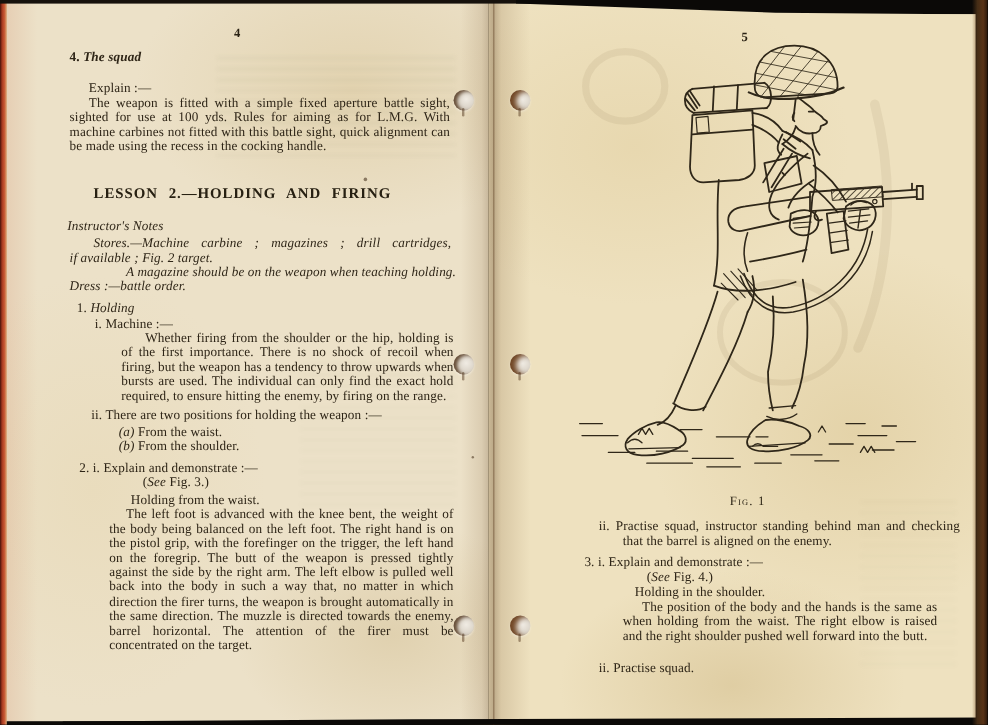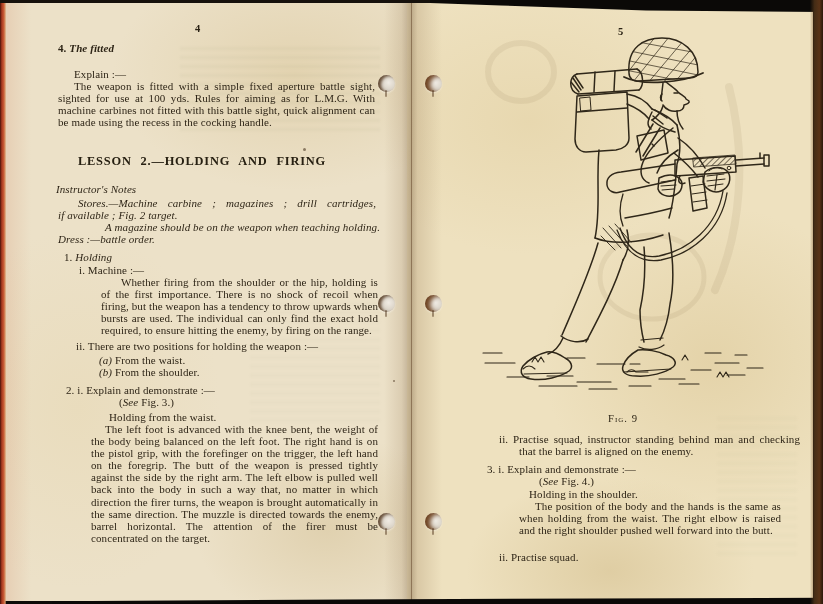--- a/index.html
+++ b/index.html
@@ -70,21 +70,21 @@
   <div class="pg pg-left">
     <div class="ghostblock" style="left:175px;top:45px;width:200px;height:85px;"></div>
     <div class="ghostblock" style="left:245px;top:300px;width:130px;height:120px;opacity:0.28;"></div>
     <div class="speck" style="left:298px;top:146px;"></div>
     <div class="speck" style="left:388px;top:378px;width:2px;height:2px;"></div>
 
     <div class="t pageno" style="left:190px;top:21px;">4</div>
 
     <div class="t" style="left:53px;top:40px;">
       <span class="b">4.</span>
-      <span class="b it">The fitted</span>
+      <span class="b it">The squad</span>
     </div>
 
     <div class="t" style="left:69px;top:66px;">Explain :—</div>
 
     <div class="t just ind16" style="left:53px;top:78px;width:317px;">The weapon is fitted with a simple fixed aperture battle sight, sighted for use at 100 yds. Rules for aiming as for L.M.G. With machine carbines not fitted with this battle sight, quick alignment can be made using the recess in the cocking handle.</div>
 
     <div class="t heading center" style="left:8px;top:153px;width:378px;">LESSON 2.—HOLDING AND FIRING</div>
 
     <div class="t it" style="left:51px;top:181px;">Instructor's Notes</div>
 
@@ -271,21 +271,21 @@
             <path d="M182,347 h26"></path>
             <path d="M250,343 h18"></path>
           <path d="M62,354 h38"></path>
             <path d="M112,357 h28"></path>
             <path d="M152,354 h22"></path>
             <path d="M202,352 h20"></path>
         </g>
       </svg>
     </div>
 
-    <div class="t figlabel sc center" style="left:50px;top:411px;width:332px;">Fig. 9</div>
+    <div class="t figlabel sc center" style="left:50px;top:411px;width:332px;">Fig. 1</div>
 
     <div class="t just hang" style="left:92px;top:431px;width:281px;">ii. Practise squad, instructor standing behind man and checking that the barrel is aligned on the enemy.</div>
 
     <div class="t" style="left:80px;top:461px;">3. i. Explain and demonstrate :—</div>
 
     <div class="t" style="left:132px;top:473px;">
       <span>(</span><span class="it">See</span><span> Fig. 4.)</span>
     </div>
 
     <div class="t" style="left:122px;top:486px;text-align:center;">Holding in the shoulder.</div>

